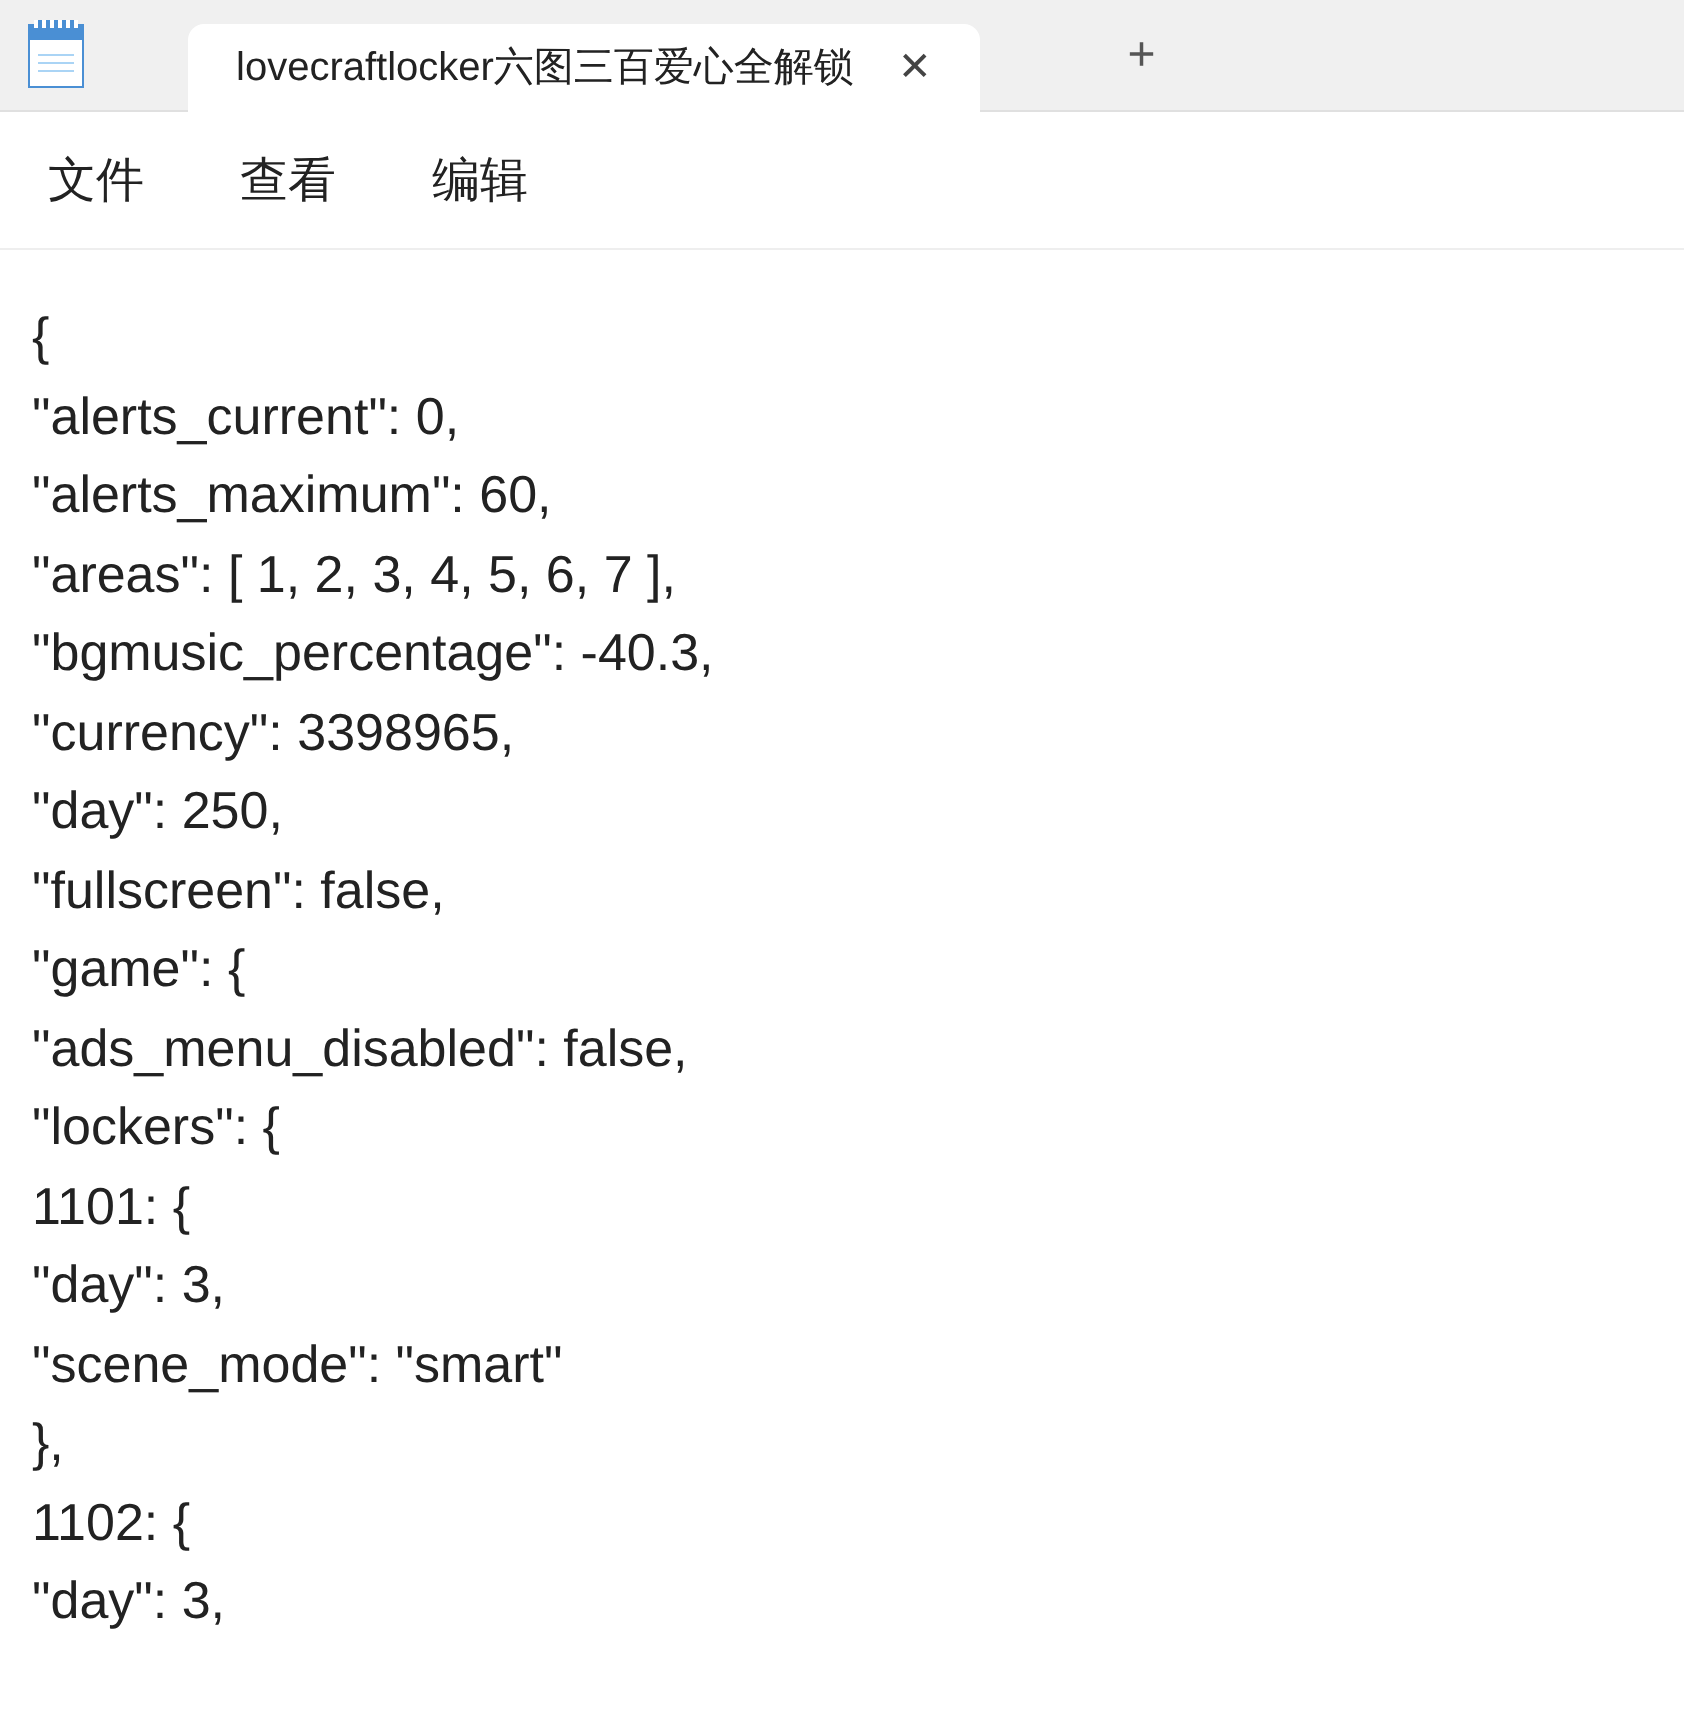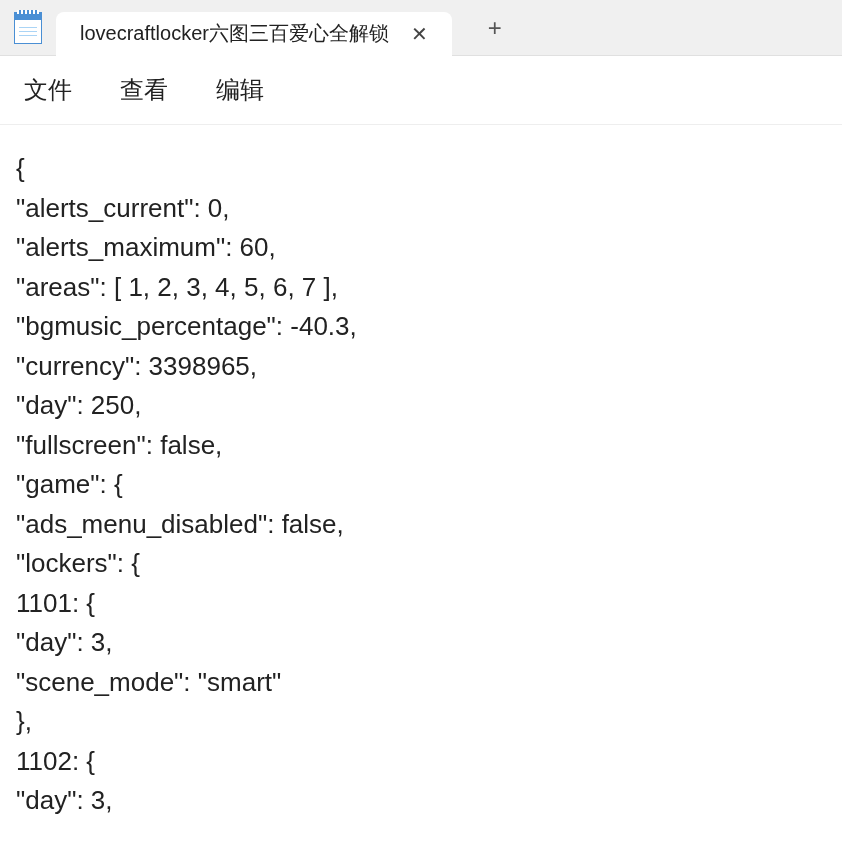--- a/index.html
+++ b/index.html
@@ -1,18 +1,19 @@
 <!DOCTYPE html>
 <html><head>
   <meta charset="utf-8">
   <style>
     * {
       margin: 0;
       padding: 0;
       box-sizing: border-box;
+      gap: 38px;
     }
     body {
       font-family: "Segoe UI", "Microsoft YaHei", sans-serif;
       background: #f5f5f5;
       width: 842px;
       height: 858px;
       overflow: hidden;
     }
     .title-bar {
       display: flex;

